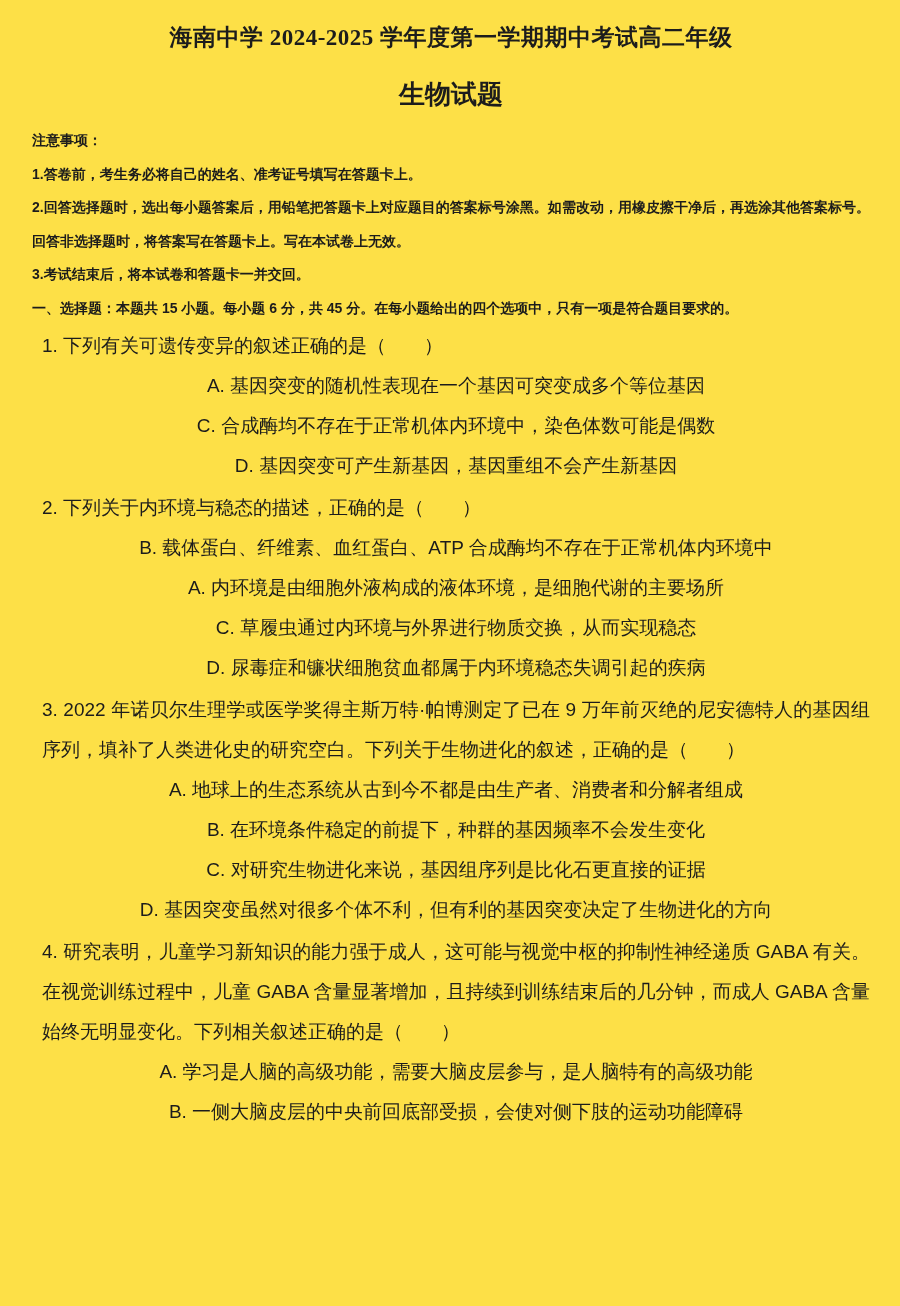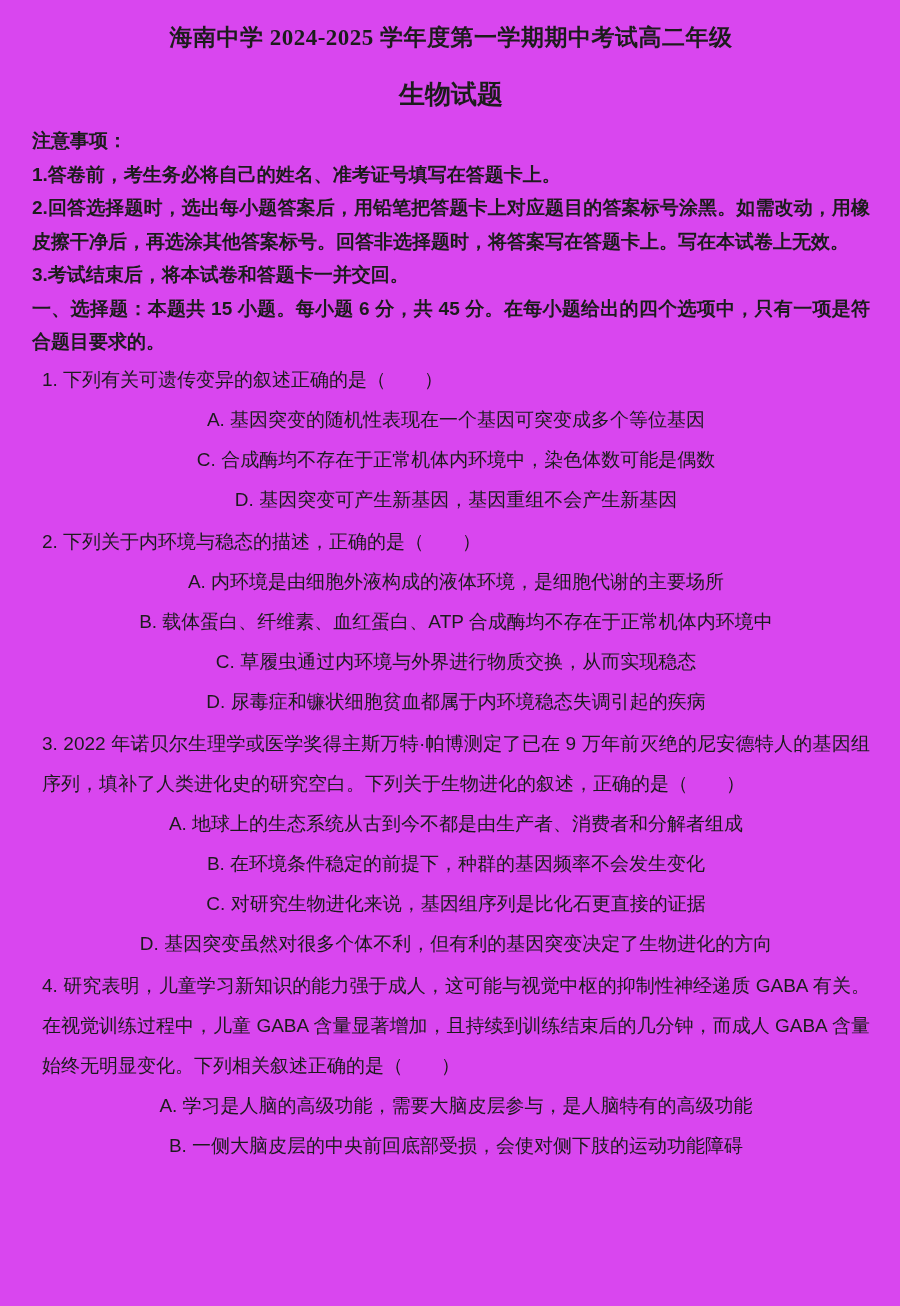--- a/index.html
+++ b/index.html
@@ -12,42 +12,42 @@
     height: 1306px;
     overflow: hidden;
     font-family: "Liberation Sans", sans-serif;
     color: #1c1c1c;
   }
   .page {
     box-sizing: border-box;
     width: 900px;
     height: 1306px;
     padding: 22px 30px 0 32px;
-    background: #d946ef;
+    background: #fde047;
   }
   .exam-title {
     text-align: center;
     font-family: "Liberation Serif", serif;
     font-weight: 700;
     font-size: 23px;
     line-height: 32px;
     letter-spacing: 0.5px;
   }
   .exam-subtitle {
     text-align: center;
     font-family: "Liberation Serif", serif;
     font-weight: 700;
     font-size: 26px;
     line-height: 30px;
     margin-top: 26px;
   }
   .notices {
     margin-top: 14px;
     font-weight: 700;
-    font-size: 19px;
+    font-size: 14px;
     line-height: 33.5px;
   }
   .notices p {
     margin: 0;
     text-align: justify;
     text-justify: inter-ideograph;
   }
   .questions {
     margin-top: 1px;
     font-size: 19px;
@@ -89,22 +89,22 @@
 
     <div class="question">
       <p class="stem">1. 下列有关可遗传变异的叙述正确的是（　　）</p>
       <p class="option">A. 基因突变的随机性表现在一个基因可突变成多个等位基因</p>
       <p class="option">C. 合成酶均不存在于正常机体内环境中，染色体数可能是偶数</p>
       <p class="option">D. 基因突变可产生新基因，基因重组不会产生新基因</p>
     </div>
 
     <div class="question">
       <p class="stem">2. 下列关于内环境与稳态的描述，正确的是（　　）</p>
+      <p class="option">B. 载体蛋白、纤维素、血红蛋白、ATP 合成酶均不存在于正常机体内环境中</p>
       <p class="option">A. 内环境是由细胞外液构成的液体环境，是细胞代谢的主要场所</p>
-      <p class="option">B. 载体蛋白、纤维素、血红蛋白、ATP 合成酶均不存在于正常机体内环境中</p>
       <p class="option">C. 草履虫通过内环境与外界进行物质交换，从而实现稳态</p>
       <p class="option">D. 尿毒症和镰状细胞贫血都属于内环境稳态失调引起的疾病</p>
     </div>
 
     <div class="question">
       <p class="stem">3. 2022 年诺贝尔生理学或医学奖得主斯万特·帕博测定了已在 9 万年前灭绝的尼安德特人的基因组序列，填补了人类进化史的研究空白。下列关于生物进化的叙述，正确的是（　　）</p>
       <p class="option">A. 地球上的生态系统从古到今不都是由生产者、消费者和分解者组成</p>
       <p class="option">B. 在环境条件稳定的前提下，种群的基因频率不会发生变化</p>
       <p class="option">C. 对研究生物进化来说，基因组序列是比化石更直接的证据</p>
       <p class="option">D. 基因突变虽然对很多个体不利，但有利的基因突变决定了生物进化的方向</p>

